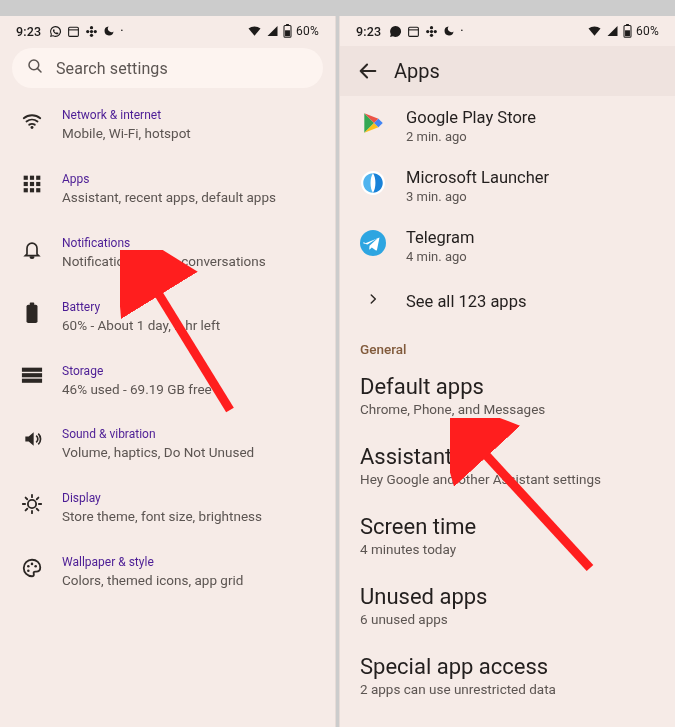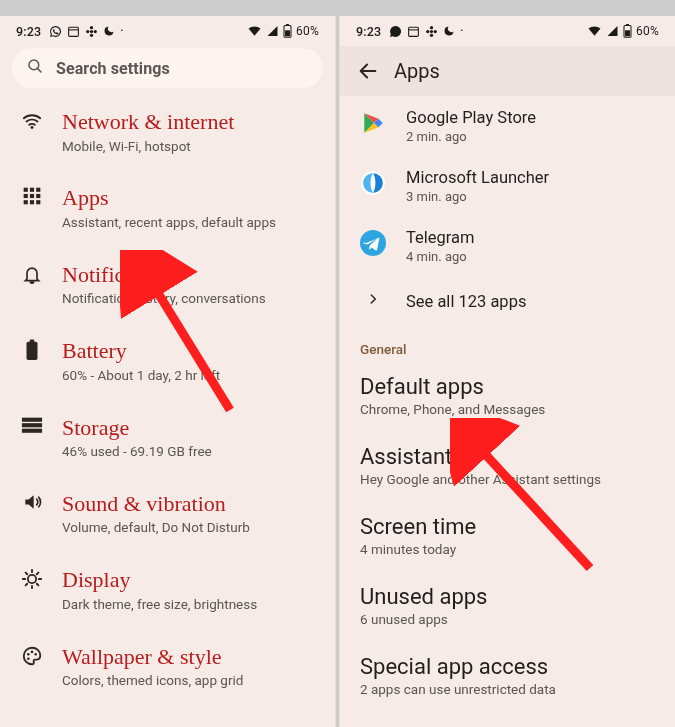--- a/index.html
+++ b/index.html
@@ -20,34 +20,34 @@
   .status .time { font-weight: 500; margin-right: 8px; }
   .status .glyph { margin-right: 5px; font-size: 13px; line-height: 1; }
   .status .spacer { flex: 1; }
   .status .right-glyph { margin-left: 4px; font-size: 12px; }
   .status svg { display: block; }
 
   
   .search {
     margin: 2px 12px 6px; height: 40px; border-radius: 24px;
     background: #fdf4f0; display: flex; align-items: center;
-    padding: 0 14px; color: #5c5552; font-weight: bold;
+    padding: 0 14px; color: #5c5552;
   }
   .search .lbl { font-size: 16px; margin-left: 12px; letter-spacing: 0.1px; }
 
   
   .row {
     display: flex; align-items: flex-start; padding: 14px 18px 16px 18px;
   }
   .row .icon {
     width: 28px; flex: 0 0 28px; display: flex; align-items: center; justify-content: center;
     margin-top: 2px; color: #2c2724;
   }
   .row .txt { margin-left: 16px; flex: 1; }
-  .row .title { font-size: 22px; color: #b91c1c; line-height: 1.25; font-family: Liberation Serif, serif; }
+  .row .title { font-size: 12px; color: #4c1d95; line-height: 1.25; }
   .row .sub   { font-size: 13.5px; color: #5c5552; margin-top: 2px; line-height: 1.25; }
 
   
   .header {
     height: 50px; display: flex; align-items: center; padding: 0 12px;
     background: #efe3df;
   }
   .header .back { width: 32px; height: 32px; display: flex; align-items: center; justify-content: center; color: #2c2724; }
   .header .htitle { font-size: 20px; color: #231f1e; margin-left: 10px; }
 
@@ -223,21 +223,21 @@
 
     <div class="row">
       <span class="icon">
         <svg width="22" height="20" viewBox="0 0 24 24">
             <path fill="#2c2724" d="M4 9v6h4l6 5V4L8 9Z"></path>
             <path fill="none" stroke="#2c2724" stroke-width="2" d="M17 8a5 5 0 0 1 0 8M19.5 5.5a9 9 0 0 1 0 13"></path>
           </svg>
       </span>
       <div class="txt">
         <div class="title">Sound &amp; vibration</div>
-        <div class="sub">Volume, default, Do Not Disturb</div>
+        <div class="sub">Volume, haptics, Do Not Unused</div>
       </div>
     </div>
 
     <div class="row">
       <span class="icon">
         <svg width="22" height="22" viewBox="0 0 24 24">
             <circle cx="12" cy="12" r="4.5" fill="none" stroke="#2c2724" stroke-width="2"></circle>
             <g stroke="#2c2724" stroke-width="2" stroke-linecap="round">
               <line x1="12" y1="2" x2="12" y2="4.5"></line>
               <line x1="12" y1="19.5" x2="12" y2="22"></line>
@@ -245,21 +245,21 @@
               <line x1="19.5" y1="12" x2="22" y2="12"></line>
               <line x1="5" y1="5" x2="6.8" y2="6.8"></line>
               <line x1="17.2" y1="17.2" x2="19" y2="19"></line>
               <line x1="5" y1="19" x2="6.8" y2="17.2"></line>
               <line x1="17.2" y1="6.8" x2="19" y2="5"></line>
             </g>
           </svg>
       </span>
       <div class="txt">
         <div class="title">Display</div>
-        <div class="sub">Dark theme, free size, brightness</div>
+        <div class="sub">Store theme, font size, brightness</div>
       </div>
     </div>
 
     <div class="row">
       <span class="icon">
         <svg width="22" height="22" viewBox="0 0 24 24">
             <path fill="none" stroke="#2c2724" stroke-width="2" d="M12 3a9 9 0 1 0 0 18c1.5 0 2-1 2-2s-.6-1.7 0-2.5c.5-.7 1.6-.5 2.5-.5 2.5 0 4.5-1.7 4.5-4.5C21 6.5 17 3 12 3Z"></path>
             <circle cx="8" cy="10" r="1.4" fill="#2c2724"></circle>
             <circle cx="12" cy="7.5" r="1.4" fill="#2c2724"></circle>
             <circle cx="16" cy="10" r="1.4" fill="#2c2724"></circle>

